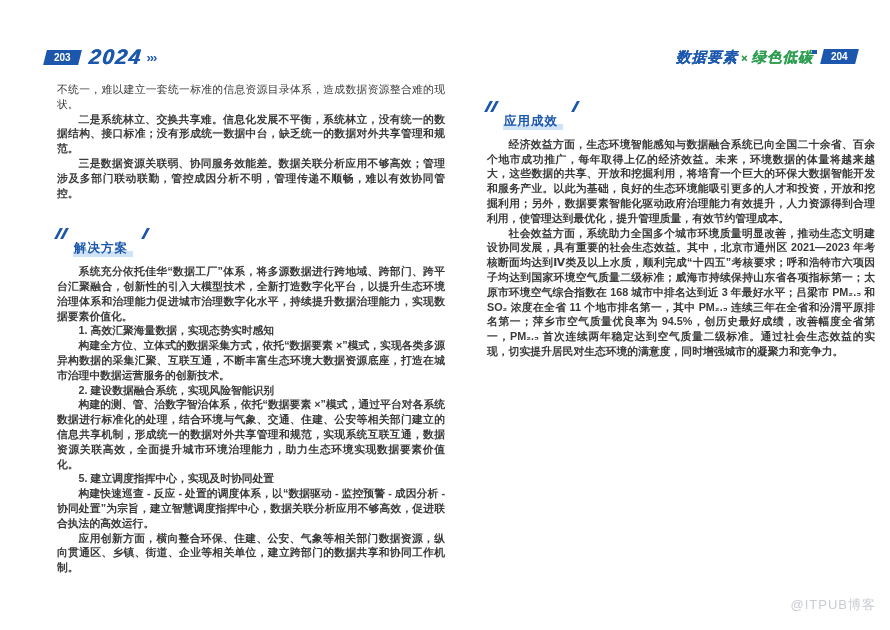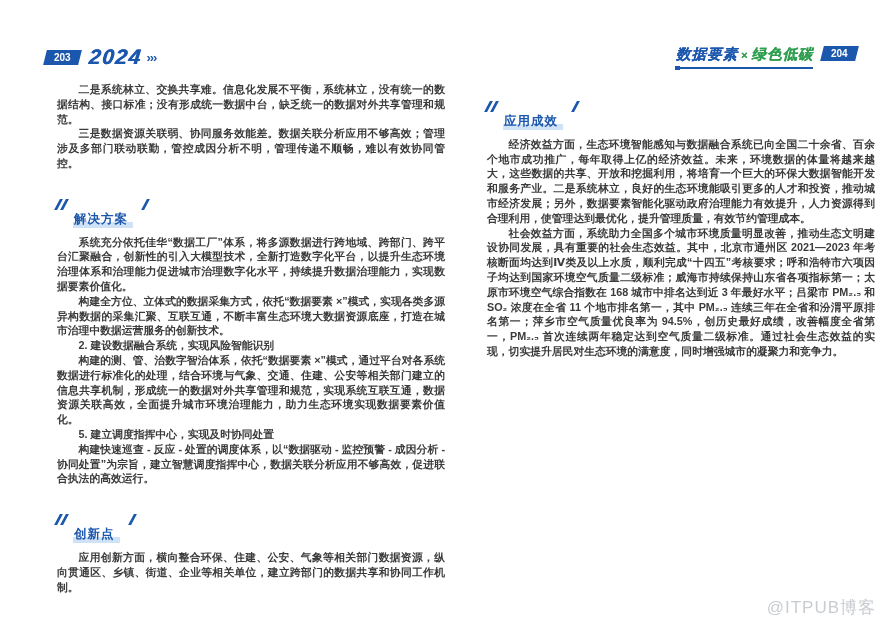--- a/index.html
+++ b/index.html
@@ -15,21 +15,21 @@
        display:flex;justify-content:space-between;align-items:center;}
   .hdr-left{display:flex;align-items:center;}
   .hdr-right{display:flex;align-items:flex-start;}
   .badge{display:inline-block;background:var(--blue);color:#fff;
          font-size:10px;font-weight:bold;padding:2px 9px;transform:skewX(-14deg);}
   .badge i{display:inline-block;font-style:normal;transform:skewX(14deg);}
   .logo2024{font-size:21px;font-weight:800;font-style:italic;color:var(--blue);
             letter-spacing:1.5px;margin-left:9px;display:inline-block;transform:skewX(-6deg);
             text-shadow:0.6px 0 0 var(--blue);}
   .chev{color:var(--blue);font-weight:800;font-size:13px;margin-left:5px;letter-spacing:-1px;}
-  .series{display:flex;flex-direction:column;}
+  .series{display:flex;flex-direction:row;}
   .series-text{font-size:14.5px;font-weight:800;font-style:italic;letter-spacing:1px;white-space:nowrap;
                text-shadow:0.4px 0 0 currentColor;}
   .s-blue{color:var(--blue);text-shadow:0.4px 0 0 var(--blue);}
   .s-x{color:var(--green);font-size:11px;padding:0 3px;font-style:normal;}
   .s-green{color:var(--green);text-shadow:0.4px 0 0 var(--green);}
   .series-line{height:2px;background:var(--blue);margin-top:3px;position:relative;}
   .series-line::before{content:"";position:absolute;left:-1px;top:-1px;width:5px;height:4px;background:var(--blue);}
   .badge-r{margin-left:9px;margin-top:1px;}
 
   
@@ -47,21 +47,21 @@
   .bars i{display:inline-block;width:3px;height:11px;background:var(--blue);
           transform:skewX(-28deg);margin-right:2.5px;}
   .sec-label{background:linear-gradient(180deg,transparent 62%,var(--hl) 62%);
              padding:0 5px 1px 1px;letter-spacing:1px;margin-top:31px;}
   .tail{display:inline-flex;align-items:center;}
   .tail i{display:inline-block;width:2.5px;height:11px;background:var(--blue);
           transform:skewX(-28deg);margin-left:11px;}
 
   
   .watermark{position:absolute;right:14px;top:596px;color:var(--wm);
-             font-size:17px;letter-spacing:1px;}
+             font-size:13px;letter-spacing:1px;}
 </style>
 </head>
 <body>
 
 <div class="canvas">
 
   <div class="hdr">
     <div class="hdr-left">
       <span class="badge badge-l"><i>203</i></span>
       <span class="logo2024">2024</span>
@@ -73,60 +73,52 @@
           <span class="s-blue">数据要素</span><span class="s-x">×</span><span class="s-green">绿色低碳</span>
         </div>
         <div class="series-line"></div>
       </div>
       <span class="badge badge-r"><i>204</i></span>
     </div>
   </div>
 
   <div class="cols">
     <div class="col">
+        <p class="p0">不统一，难以建立一套统一标准的信息资源目录体系，造成数据资源整合难的现状。</p>
         <p class="pp">二是系统林立、交换共享难。信息化发展不平衡，系统林立，没有统一的数据结构、接口标准；没有形成统一数据中台，缺乏统一的数据对外共享管理和规范。</p>
         <p class="pp">三是数据资源关联弱、协同服务效能差。数据关联分析应用不够高效；管理涉及多部门联动联勤，管控成因分析不明，管理传递不顺畅，难以有效协同管控。</p>
         <div class="sec">
           <span class="bars">
             <i></i>
             <i></i>
           </span>
           <span class="sec-label">解决方案</span>
           <span class="tail">
             <i></i>
           </span>
         </div>
         <p class="pp">系统充分依托佳华“数据工厂”体系，将多源数据进行跨地域、跨部门、跨平台汇聚融合，创新性的引入大模型技术，全新打造数字化平台，以提升生态环境治理体系和治理能力促进城市治理数字化水平，持续提升数据治理能力，实现数据要素价值化。</p>
+        <p class="pp">1. 高效汇聚海量数据，实现态势实时感知</p>
         <p class="pp">构建全方位、立体式的数据采集方式，依托“数据要素 ×”模式，实现各类多源异构数据的采集汇聚、互联互通，不断丰富生态环境大数据资源底座，打造在城市治理中数据运营服务的创新技术。</p>
         <p class="pp">2. 建设数据融合系统，实现风险智能识别</p>
         <p class="pp">构建的测、管、治数字智治体系，依托“数据要素 ×”模式，通过平台对各系统数据进行标准化的处理，结合环境与气象、交通、住建、公安等相关部门建立的信息共享机制，形成统一的数据对外共享管理和规范，实现系统互联互通，数据资源关联高效，全面提升城市环境治理能力，助力生态环境实现数据要素价值化。</p>
         <p class="pp">5. 建立调度指挥中心，实现及时协同处置</p>
         <p class="pp">构建快速巡查 - 反应 - 处置的调度体系，以“数据驱动 - 监控预警 - 成因分析 - 协同处置”为宗旨，建立智慧调度指挥中心，数据关联分析应用不够高效，促进联合执法的高效运行。</p>
-        <div class="sec">
-          <span class="bars">
-            <i></i>
-            <i></i>
-          </span>
-          <span class="sec-label">创新点</span>
-          <span class="tail">
-            <i></i>
-          </span>
-        </div>
         <p class="pp">应用创新方面，横向整合环保、住建、公安、气象等相关部门数据资源，纵向贯通区、乡镇、街道、企业等相关单位，建立跨部门的数据共享和协同工作机制。</p>
       </div>
     <div class="col">
         <div class="sec">
           <span class="bars">
             <i></i>
             <i></i>
           </span>
           <span class="sec-label">应用成效</span>
           <span class="tail">
             <i></i>
           </span>
         </div>
-        <p class="pp">经济效益方面，生态环境智能感知与数据融合系统已向全国二十余省、百余个地市成功推广，每年取得上亿的经济效益。未来，环境数据的体量将越来越大，这些数据的共享、开放和挖掘利用，将培育一个巨大的环保大数据智能开发和服务产业。二是系统林立，良好的生态环境能吸引更多的人才和投资，推动城市经济发展；另外，数据要素智能化驱动政府治理能力有效提升，人力资源得到合理利用，使管理达到最优化，提升管理质量，有效节约管理成本。</p>
+        <p class="pp">经济效益方面，生态环境智能感知与数据融合系统已向全国二十余省、百余个地市成功推广，每年取得上亿的经济效益。未来，环境数据的体量将越来越大，这些数据的共享、开放和挖掘利用，将培育一个巨大的环保大数据智能开发和服务产业。以此为基础，良好的生态环境能吸引更多的人才和投资，开放和挖掘利用；另外，数据要素智能化驱动政府治理能力有效提升，人力资源得到合理利用，使管理达到最优化，提升管理质量，有效节约管理成本。</p>
         <p class="pp">社会效益方面，系统助力全国多个城市环境质量明显改善，推动生态文明建设协同发展，具有重要的社会生态效益。其中，北京市通州区 2021—2023 年考核断面均达到Ⅳ类及以上水质，顺利完成“十四五”考核要求；呼和浩特市六项因子均达到国家环境空气质量二级标准；威海市持续保持山东省各项指标第一；太原市环境空气综合指数在 168 城市中排名达到近 3 年最好水平；吕梁市 PM₂.₅ 和 SO₂ 浓度在全省 11 个地市排名第一，其中 PM₂.₅ 连续三年在全省和汾渭平原排名第一；萍乡市空气质量优良率为 94.5%，创历史最好成绩，改善幅度全省第一，PM₂.₅ 首次连续两年稳定达到空气质量二级标准。通过社会生态效益的实现，切实提升居民对生态环境的满意度，同时增强城市的凝聚力和竞争力。</p>
       </div>
   </div>
 
   <div class="watermark">@ITPUB博客</div>
 </div>
 
 </body></html>

